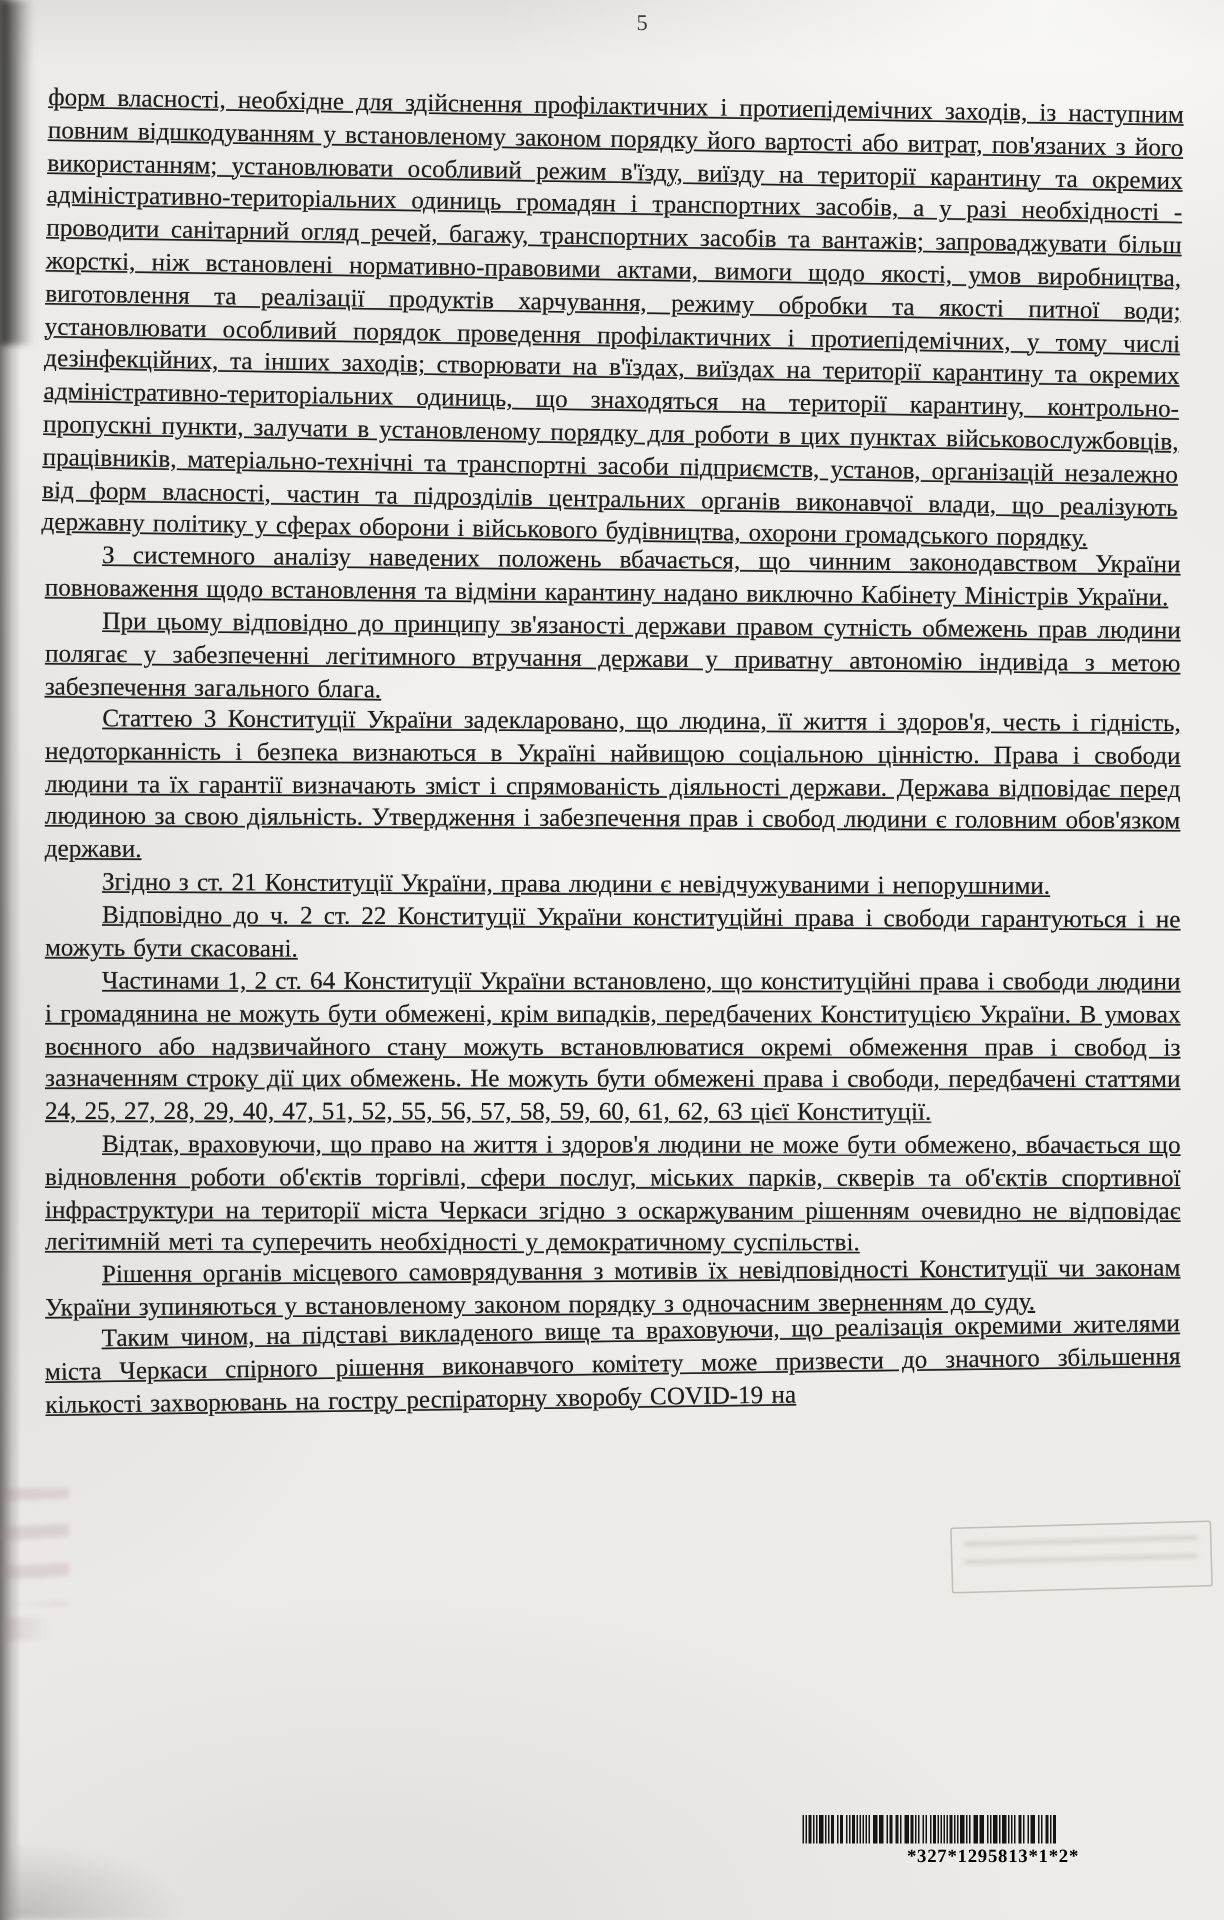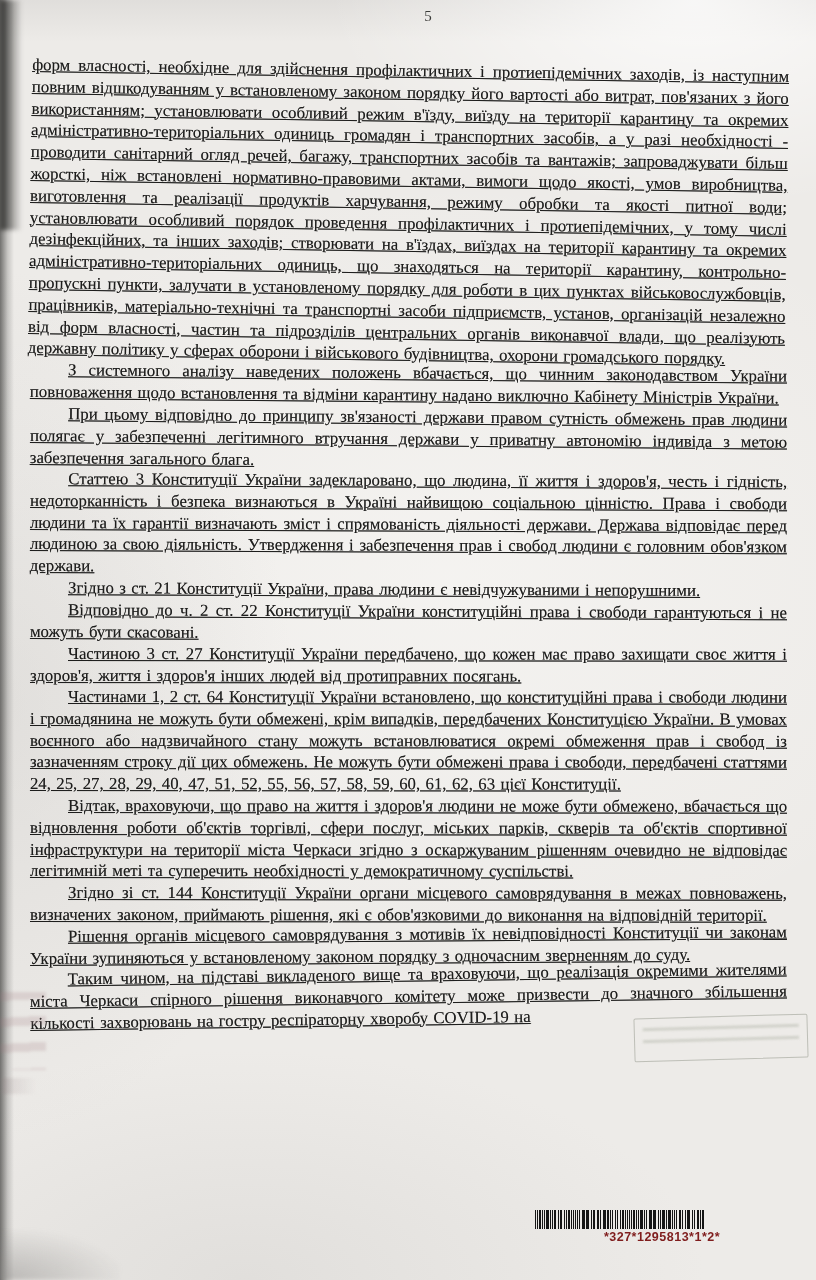--- a/index.html
+++ b/index.html
@@ -82,44 +82,42 @@
       rgba(132,140,120,.38) 0 3px, rgba(132,140,120,0) 3px 12px);
     filter:blur(1.3px);opacity:.7;
   }
 
   
   .barcode-wrap{position:absolute;left:535px;top:1210px;width:254px;}
   .barcode-bars{height:19px;display:flex;align-items:stretch;}
   .barcode-bars span{display:inline-block;background:#151515;height:100%;flex:none;}
   .barcode-label{
     margin-top:1px;text-align:center;
-    font-family:Liberation Sans, sans-serif;
-    font-size:12.5px;font-weight:bold;letter-spacing:.5px;color:#7f1d1d;
+    font-family:Liberation Serif, serif;
+    font-size:12.5px;font-weight:bold;letter-spacing:.5px;color:#000000;
   }
 </style>
 </head>
 <body>
 
 <div class="edge-left"></div>
 <div class="edge-left-top"></div>
 <div class="edge-bottom-smudge"></div>
 
 <div class="page-number">5</div>
 
 <div class="text-column">
   <p class="no-indent skew-a">форм власності, необхідне для здійснення профілактичних і протиепідемічних заходів, із наступним повним відшкодуванням у встановленому законом порядку його вартості або витрат, пов'язаних з його використанням; установлювати особливий режим в'їзду, виїзду на території карантину та окремих адміністративно-територіальних одиниць громадян і транспортних засобів, а у разі необхідності - проводити санітарний огляд речей, багажу, транспортних засобів та вантажів; запроваджувати більш жорсткі, ніж встановлені нормативно-правовими актами, вимоги щодо якості, умов виробництва, виготовлення та реалізації продуктів харчування, режиму обробки та якості питної води; установлювати особливий порядок проведення профілактичних і протиепідемічних, у тому числі дезінфекційних, та інших заходів; створювати на в'їздах, виїздах на території карантину та окремих адміністративно-територіальних одиниць, що знаходяться на території карантину, контрольно-пропускні пункти, залучати в установленому порядку для роботи в цих пунктах військовослужбовців, працівників, матеріально-технічні та транспортні засоби підприємств, установ, організацій незалежно від форм власності, частин та підрозділів центральних органів виконавчої влади, що реалізують державну політику у сферах оборони і військового будівництва, охорони громадського порядку.</p>
   <p class="skew-b">З системного аналізу наведених положень вбачається, що чинним законодавством України повноваження щодо встановлення та відміни карантину надано виключно Кабінету Міністрів України.</p>
   <p class="skew-b">При цьому відповідно до принципу зв'язаності держави правом сутність обмежень прав людини полягає у забезпеченні легітимного втручання держави у приватну автономію індивіда з метою забезпечення загального блага.</p>
   <p class="skew-c">Статтею 3 Конституції України задекларовано, що людина, її життя і здоров'я, честь і гідність, недоторканність і безпека визнаються в Україні найвищою соціальною цінністю. Права і свободи людини та їх гарантії визначають зміст і спрямованість діяльності держави. Держава відповідає перед людиною за свою діяльність. Утвердження і забезпечення прав і свобод людини є головним обов'язком держави.</p>
   <p class="skew-c">Згідно з ст. 21 Конституції України, права людини є невідчужуваними і непорушними.</p>
   <p class="skew-c">Відповідно до ч. 2 ст. 22 Конституції України конституційні права і свободи гарантуються і не можуть бути скасовані.</p>
-  <p class="skew-d">Частиною 3 ст. 27 Конституції України передбачено, що кожен має право захищати своє життя і здоров'я, життя і здоров'я інших людей від протиправних посягань.</p>
   <p class="skew-d">Частинами 1, 2 ст. 64 Конституції України встановлено, що конституційні права і свободи людини і громадянина не можуть бути обмежені, крім випадків, передбачених Конституцією України. В умовах воєнного або надзвичайного стану можуть встановлюватися окремі обмеження прав і свобод із зазначенням строку дії цих обмежень. Не можуть бути обмежені права і свободи, передбачені статтями 24, 25, 27, 28, 29, 40, 47, 51, 52, 55, 56, 57, 58, 59, 60, 61, 62, 63 цієї Конституції.</p>
   <p class="skew-d">Відтак, враховуючи, що право на життя і здоров'я людини не може бути обмежено, вбачається що відновлення роботи об'єктів торгівлі, сфери послуг, міських парків, скверів та об'єктів спортивної інфраструктури на території міста Черкаси згідно з оскаржуваним рішенням очевидно не відповідає легітимній меті та суперечить необхідності у демократичному суспільстві.</p>
-  <p class="skew-d">Згідно зі ст. 144 Конституції України органи місцевого самоврядування в межах повноважень, визначених законом, приймають рішення, які є обов'язковими до виконання на відповідній території.</p>
   <p class="skew-e">Рішення органів місцевого самоврядування з мотивів їх невідповідності Конституції чи законам України зупиняються у встановленому законом порядку з одночасним зверненням до суду.</p>
   <p class="skew-f">Таким чином, на підставі викладеного вище та враховуючи, що реалізація окремими жителями міста Черкаси спірного рішення виконавчого комітету може призвести до значного збільшення кількості захворювань на гостру респіраторну хворобу COVID-19 на</p>
 </div>
 
 <div class="bleed-1"></div>
 <div class="bleed-2"></div>
 
 <div class="stamp">
   <div class="stamp-lines"></div>
 </div>

